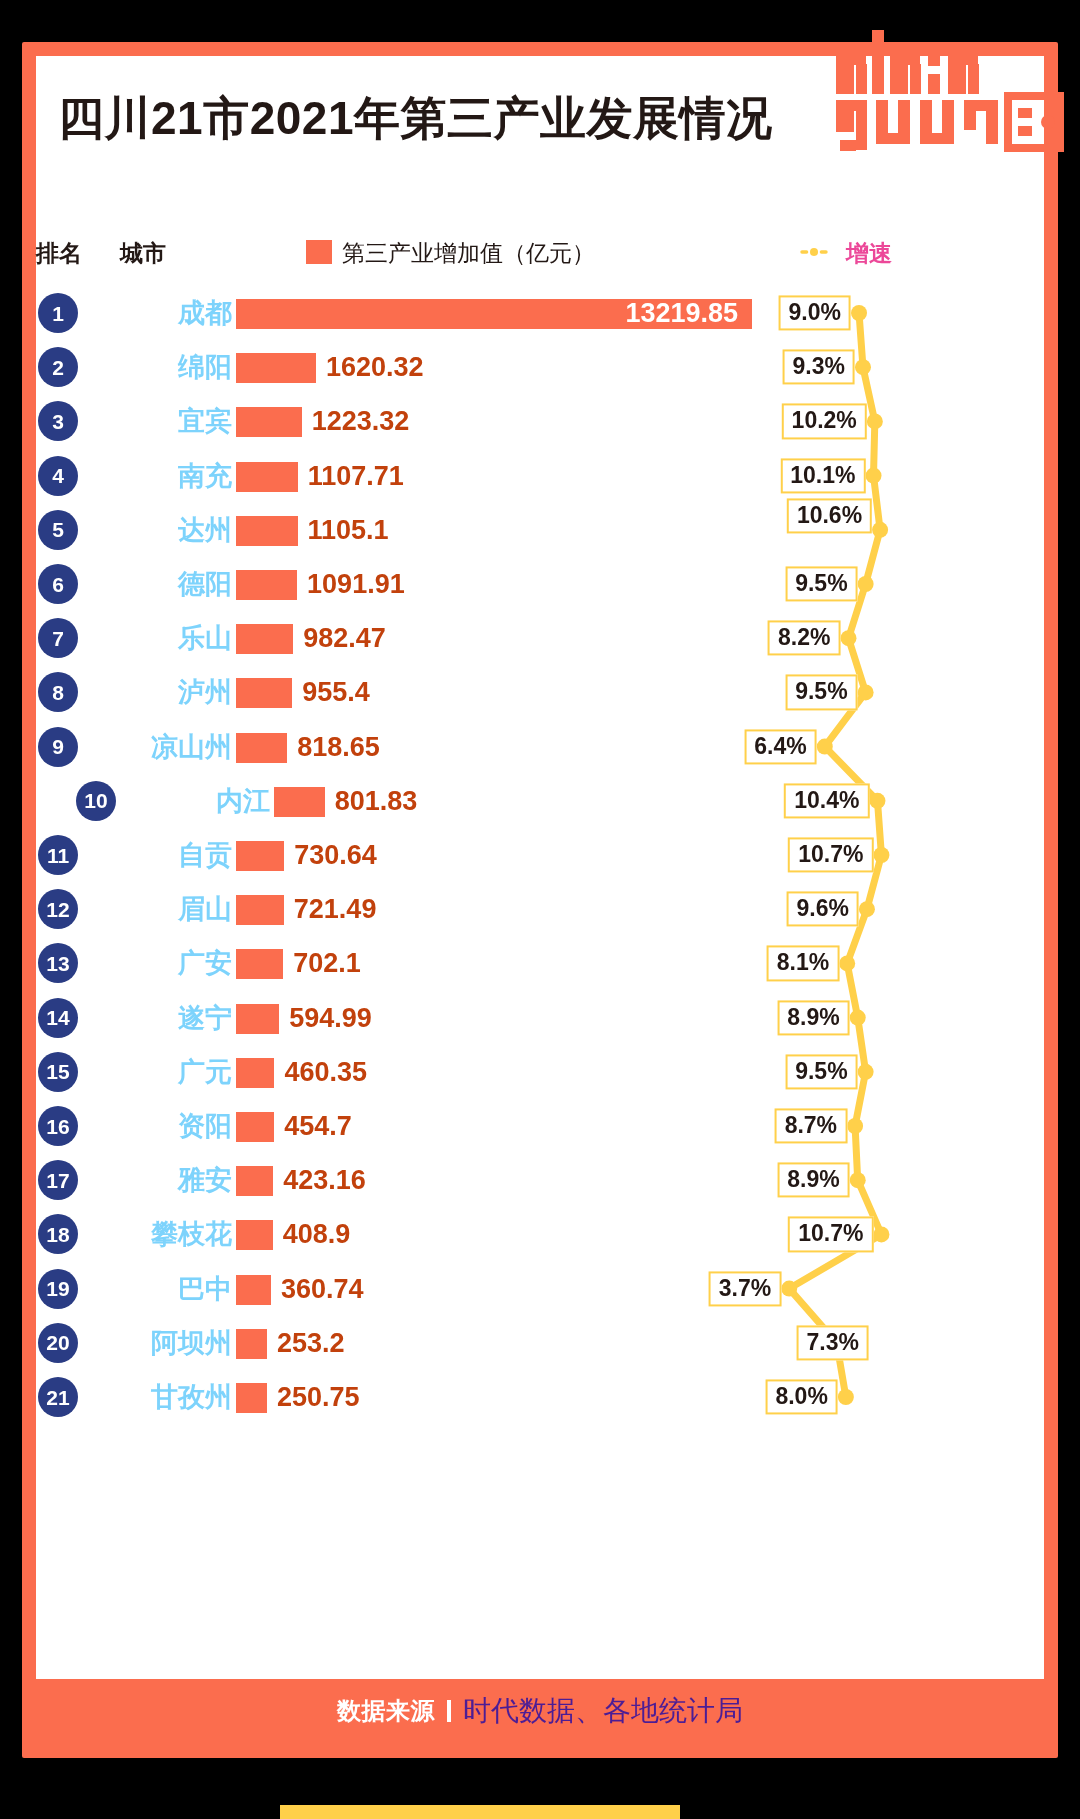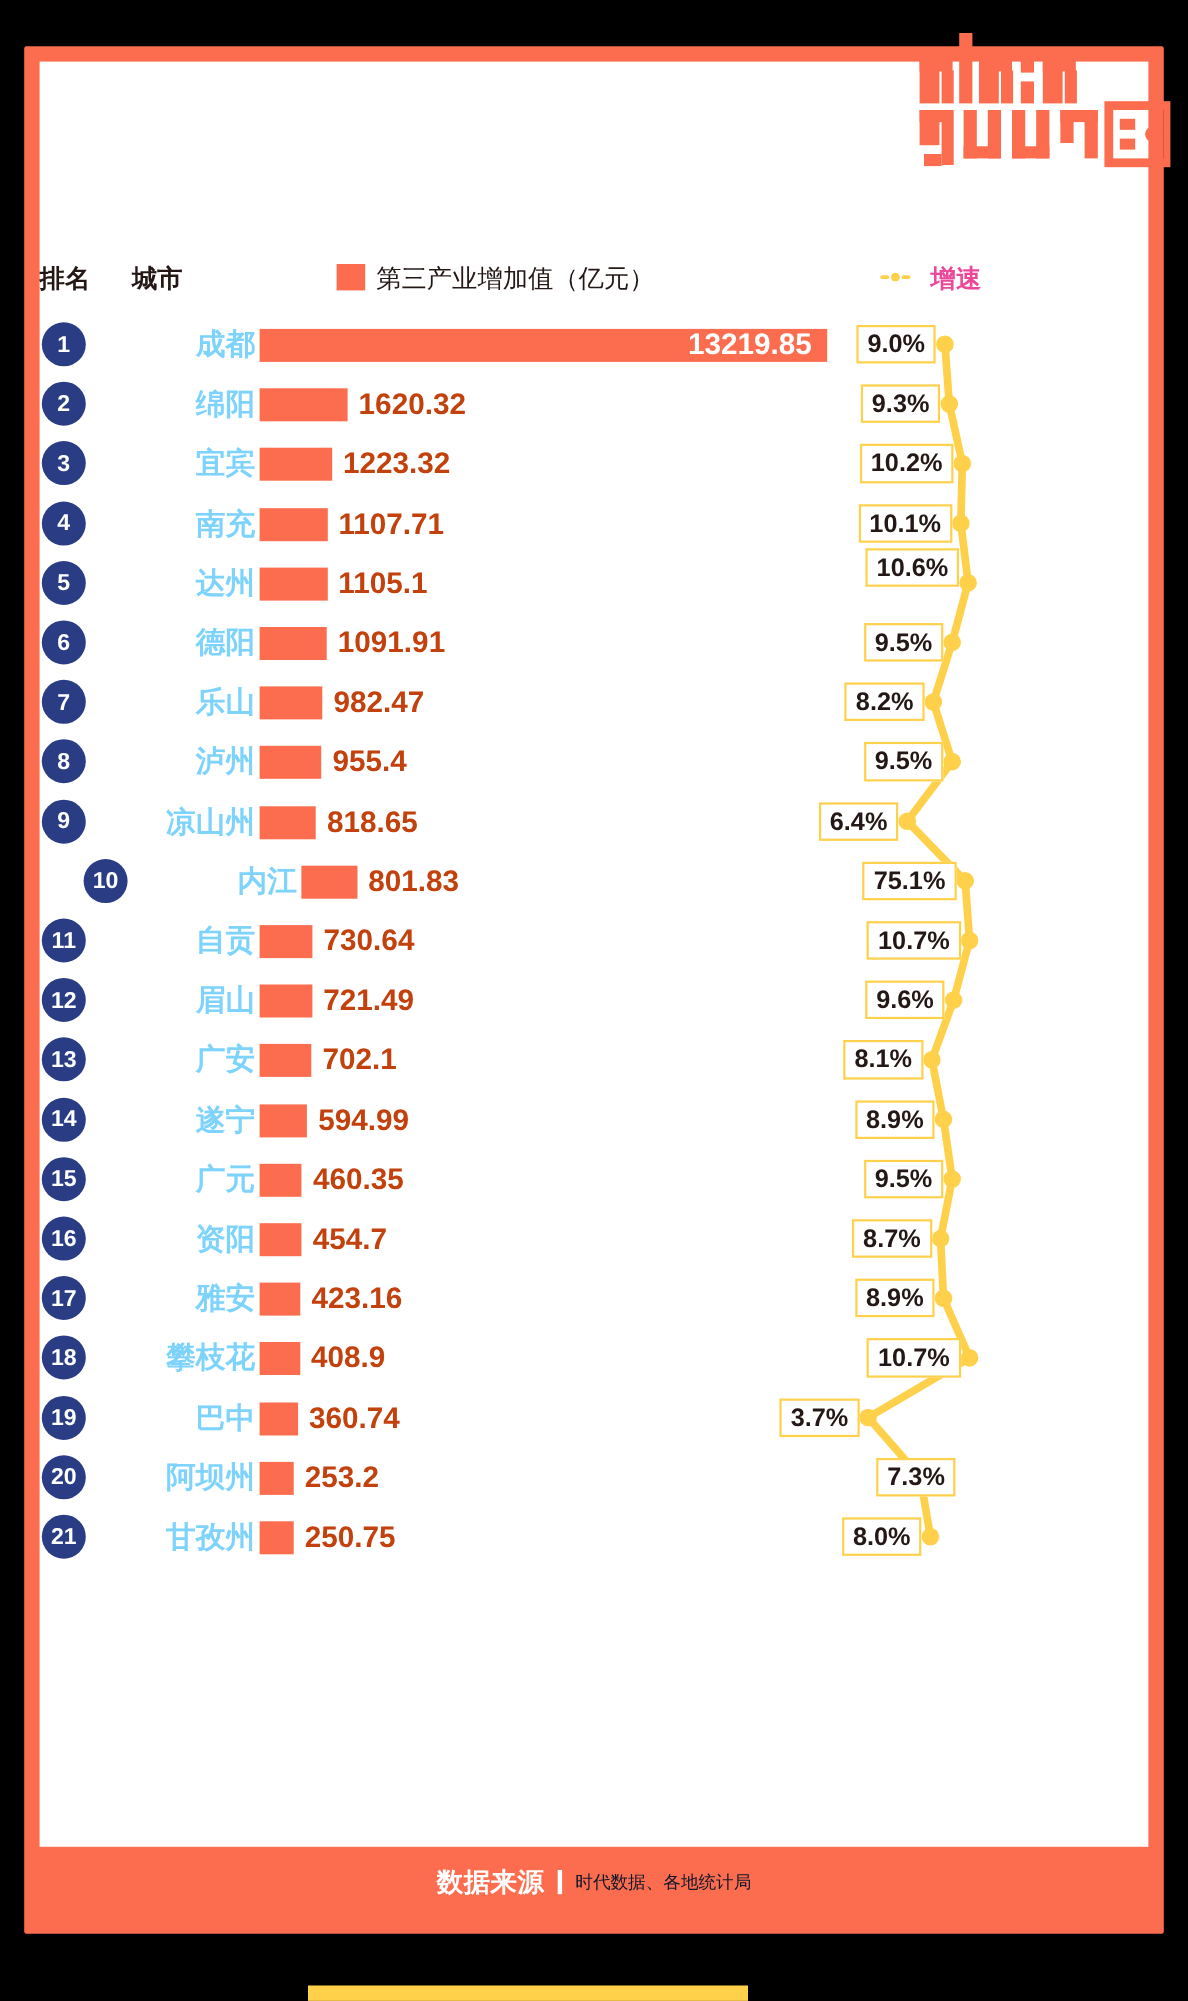--- a/index.html
+++ b/index.html
@@ -125,34 +125,35 @@
     left: 36px; top: 1679px;
     width: 1008px; height: 64px;
     background: #FB6D4E;
     display: flex; align-items: center; justify-content: center;
   }
   .footer-src {
     font-size: 24px; font-weight: 700; color: #ffffff;
     letter-spacing: 0.5px;
   }
   .footer-bar { display: inline-block; width: 4px; height: 22px; background:#fff; margin: 0 12px; vertical-align: -3px; }
-  .footer-txt { font-size: 16px; color: #0f172a; font-weight: 400; }
+  .footer-txt { font-size: 28px; color: #4c1d95; font-weight: 400; }
   .bottom-strip {
     position: absolute; left: 280px; bottom: 0; width: 400px; height: 14px;
     background: #FFD04A;
   }
 </style>
 </head>
 <body>
 
 <div id="poster">
 
   <div class="frame"></div>
   <div class="inner"></div>
 
+  <div class="title">四川21市2021年第三产业发展情况</div>
 
   <svg class="logo" viewBox="0 0 230 130" aria-hidden="true">
     <g fill="#FB6D4E">
       <rect x="2" y="28" width="18" height="40"></rect>
         <rect x="2" y="28" width="30" height="11"></rect>
       <rect x="22" y="38" width="11" height="30"></rect>
         <rect x="38" y="4" width="12" height="64"></rect>
       <rect x="56" y="28" width="18" height="40"></rect>
         <rect x="56" y="28" width="30" height="11"></rect>
       <rect x="76" y="38" width="11" height="30"></rect>
@@ -351,21 +352,21 @@
     <div id="rateLabels">
         <div class="ratebox" style="left: 151.024px; top: 23px;">9.0%</div>
         <div class="ratebox" style="left: 154.976px; top: 77.2px;">9.3%</div>
         <div class="ratebox" style="left: 166.829px; top: 131.4px;">10.2%</div>
         <div class="ratebox" style="left: 165.512px; top: 185.6px;">10.1%</div>
         <div class="ratebox" style="left: 172.098px; top: 226px;">10.6%</div>
         <div class="ratebox" style="left: 157.61px; top: 294px;">9.5%</div>
         <div class="ratebox" style="left: 140.488px; top: 348.2px;">8.2%</div>
         <div class="ratebox" style="left: 157.61px; top: 402.4px;">9.5%</div>
         <div class="ratebox" style="left: 116.78px; top: 456.6px;">6.4%</div>
-        <div class="ratebox" style="left: 169.463px; top: 510.8px;">75.1%</div>
+        <div class="ratebox" style="left: 169.463px; top: 510.8px;">10.4%</div>
         <div class="ratebox" style="left: 173.415px; top: 565px;">10.7%</div>
         <div class="ratebox" style="left: 158.927px; top: 619.2px;">9.6%</div>
         <div class="ratebox" style="left: 139.171px; top: 673.4px;">8.1%</div>
         <div class="ratebox" style="left: 149.707px; top: 727.6px;">8.9%</div>
         <div class="ratebox" style="left: 157.61px; top: 781.8px;">9.5%</div>
         <div class="ratebox" style="left: 147.073px; top: 836px;">8.7%</div>
         <div class="ratebox" style="left: 149.707px; top: 890.2px;">8.9%</div>
         <div class="ratebox" style="left: 173.415px; top: 944.4px;">10.7%</div>
         <div class="ratebox" style="left: 81.2195px; top: 998.6px;">3.7%</div>
         <div class="ratebox" style="left: 125px; top: 1052.8px; margin-left: 44px;">7.3%</div>

